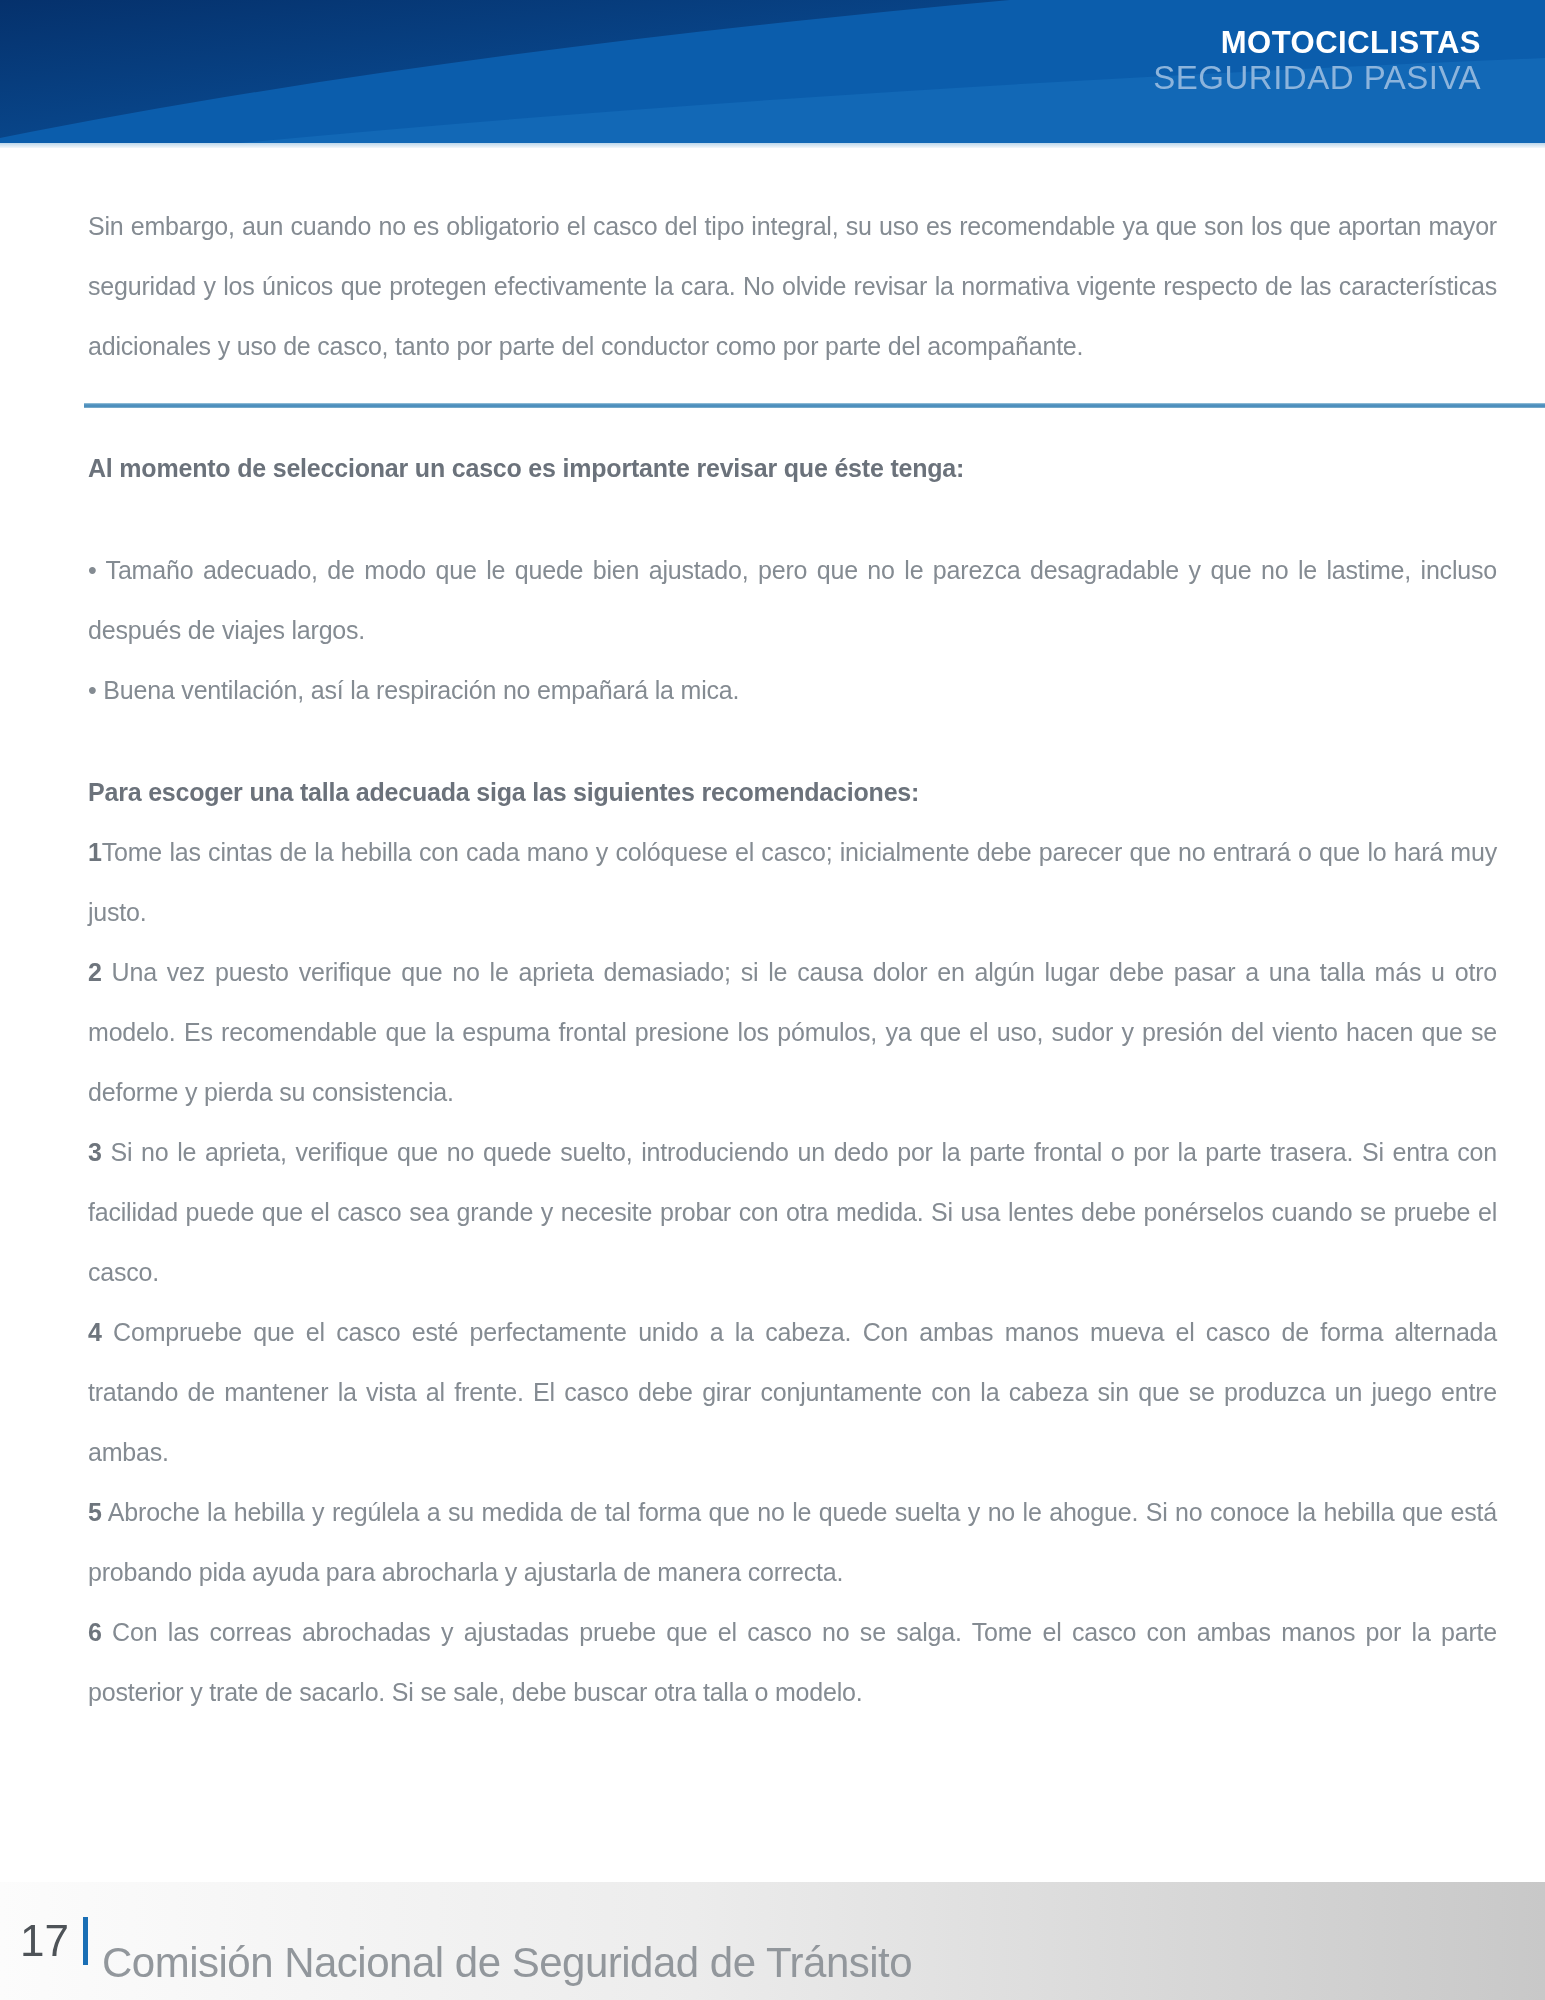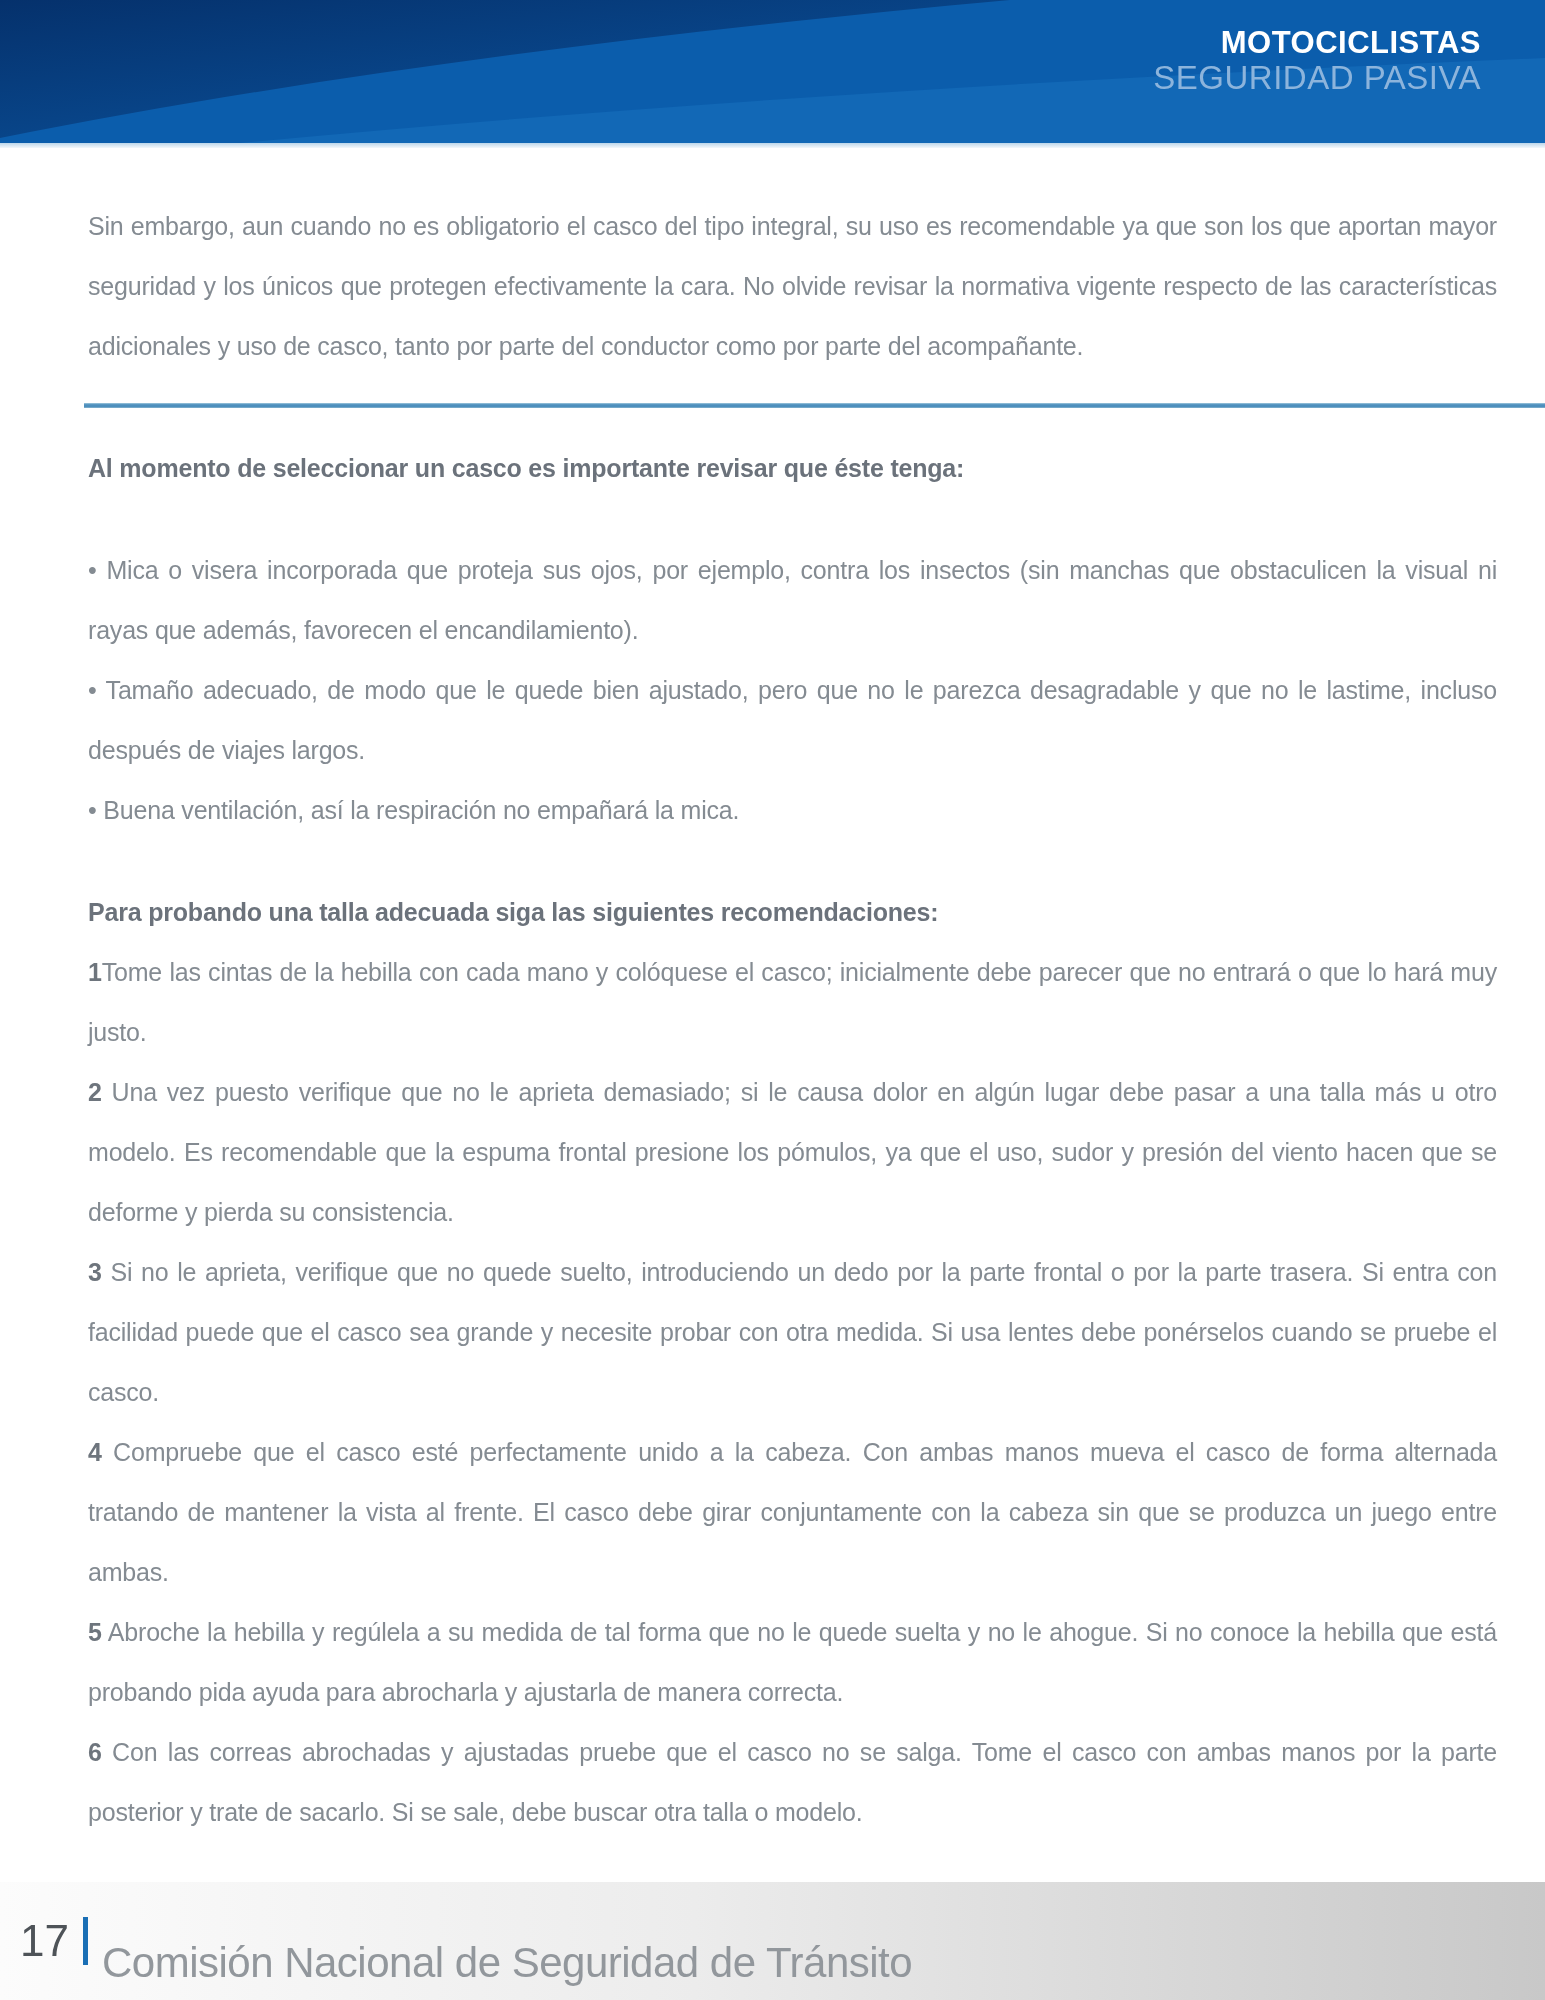--- a/index.html
+++ b/index.html
@@ -86,26 +86,25 @@
 
   <div class="content">
 
     <p>Sin embargo, aun cuando no es obligatorio el casco del tipo integral, su uso es recomendable ya que son los que aportan mayor seguridad y los únicos que protegen efectivamente la cara. No olvide revisar la normativa vigente respecto de las características adicionales y uso de casco, tanto por parte del conductor como por parte del acompañante.</p>
 
     <hr class="divider">
 
     <p class="section-heading">Al momento de seleccionar un casco es importante revisar que éste tenga:</p>
 
     <div class="bullets">
-      <p>• Mica o visera incorporada que proteja sus ojos, por ejemplo, contra los insectos (sin manchas que obstaculicen la visual ni rayas que además, favorecen el encandilamiento).</p>
       <p>• Tamaño adecuado, de modo que le quede bien ajustado, pero que no le parezca desagradable y que no le lastime, incluso después de viajes largos.</p>
       <p>• Buena ventilación, así la respiración no empañará la mica.</p>
     </div>
 
-    <p class="section-heading heading-2">Para probando una talla adecuada siga las siguientes recomendaciones:</p>
+    <p class="section-heading heading-2">Para escoger una talla adecuada siga las siguientes recomendaciones:</p>
 
     <p class="step"><span class="step-num">1</span><span>Tome las cintas de la hebilla con cada mano y colóquese el casco; inicialmente debe parecer que no entrará o que lo hará muy justo.</span></p>
 
     <p class="step"><span class="step-num">2</span><span> Una vez puesto verifique que no le aprieta demasiado; si le causa dolor en algún lugar debe pasar a una talla más u otro modelo. Es recomendable que la espuma frontal presione los pómulos, ya que el uso, sudor y presión del viento hacen que se deforme y pierda su consistencia.</span></p>
 
     <p class="step"><span class="step-num">3</span><span> Si no le aprieta, verifique que no quede suelto, introduciendo un dedo por la parte frontal o por la parte trasera. Si entra con facilidad puede que el casco sea grande y necesite probar con otra medida. Si usa lentes debe ponérselos cuando se pruebe el casco.</span></p>
 
     <p class="step"><span class="step-num">4</span><span> Compruebe que el casco esté perfectamente unido a la cabeza. Con ambas manos mueva el casco de forma alternada tratando de mantener la vista al frente. El casco debe girar conjuntamente con la cabeza sin que se produzca un juego entre ambas.</span></p>
 
     <p class="step"><span class="step-num">5</span><span> Abroche la hebilla y regúlela a su medida de tal forma que no le quede suelta y no le ahogue. Si no conoce la hebilla que está probando pida ayuda para abrocharla y ajustarla de manera correcta.</span></p>

